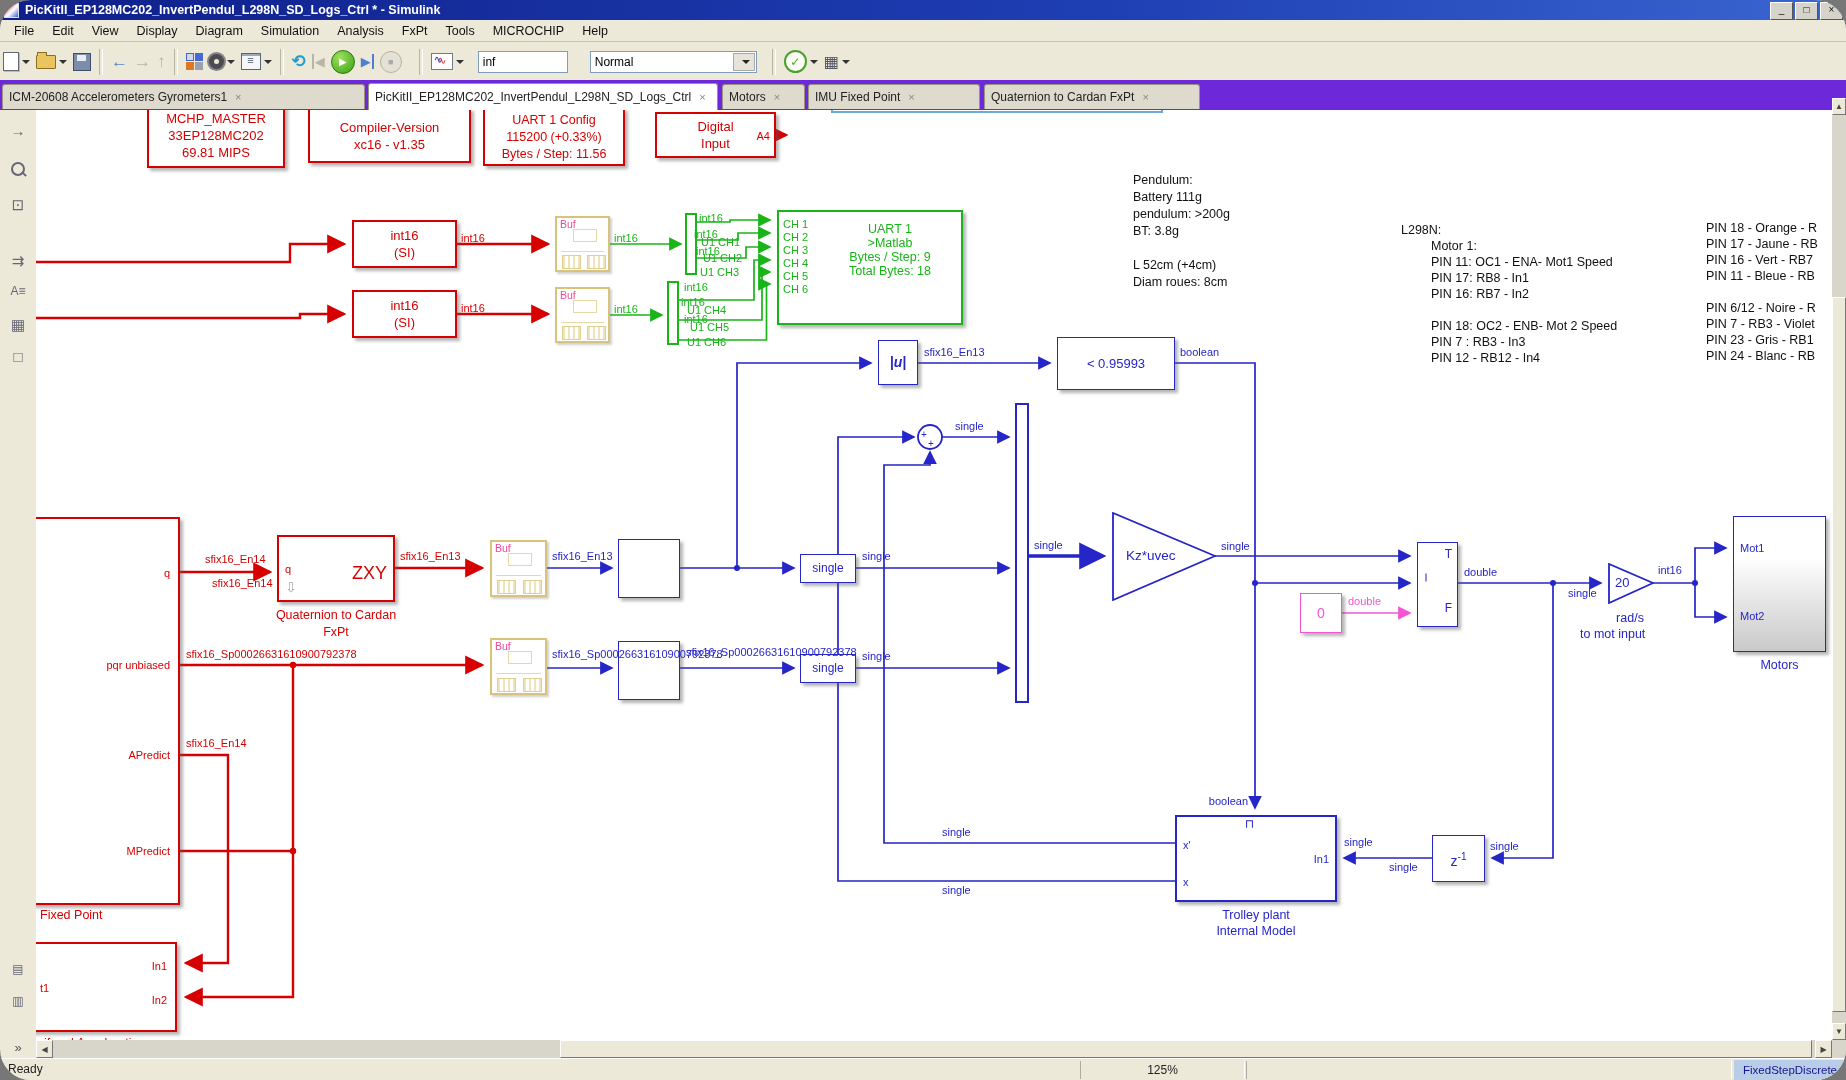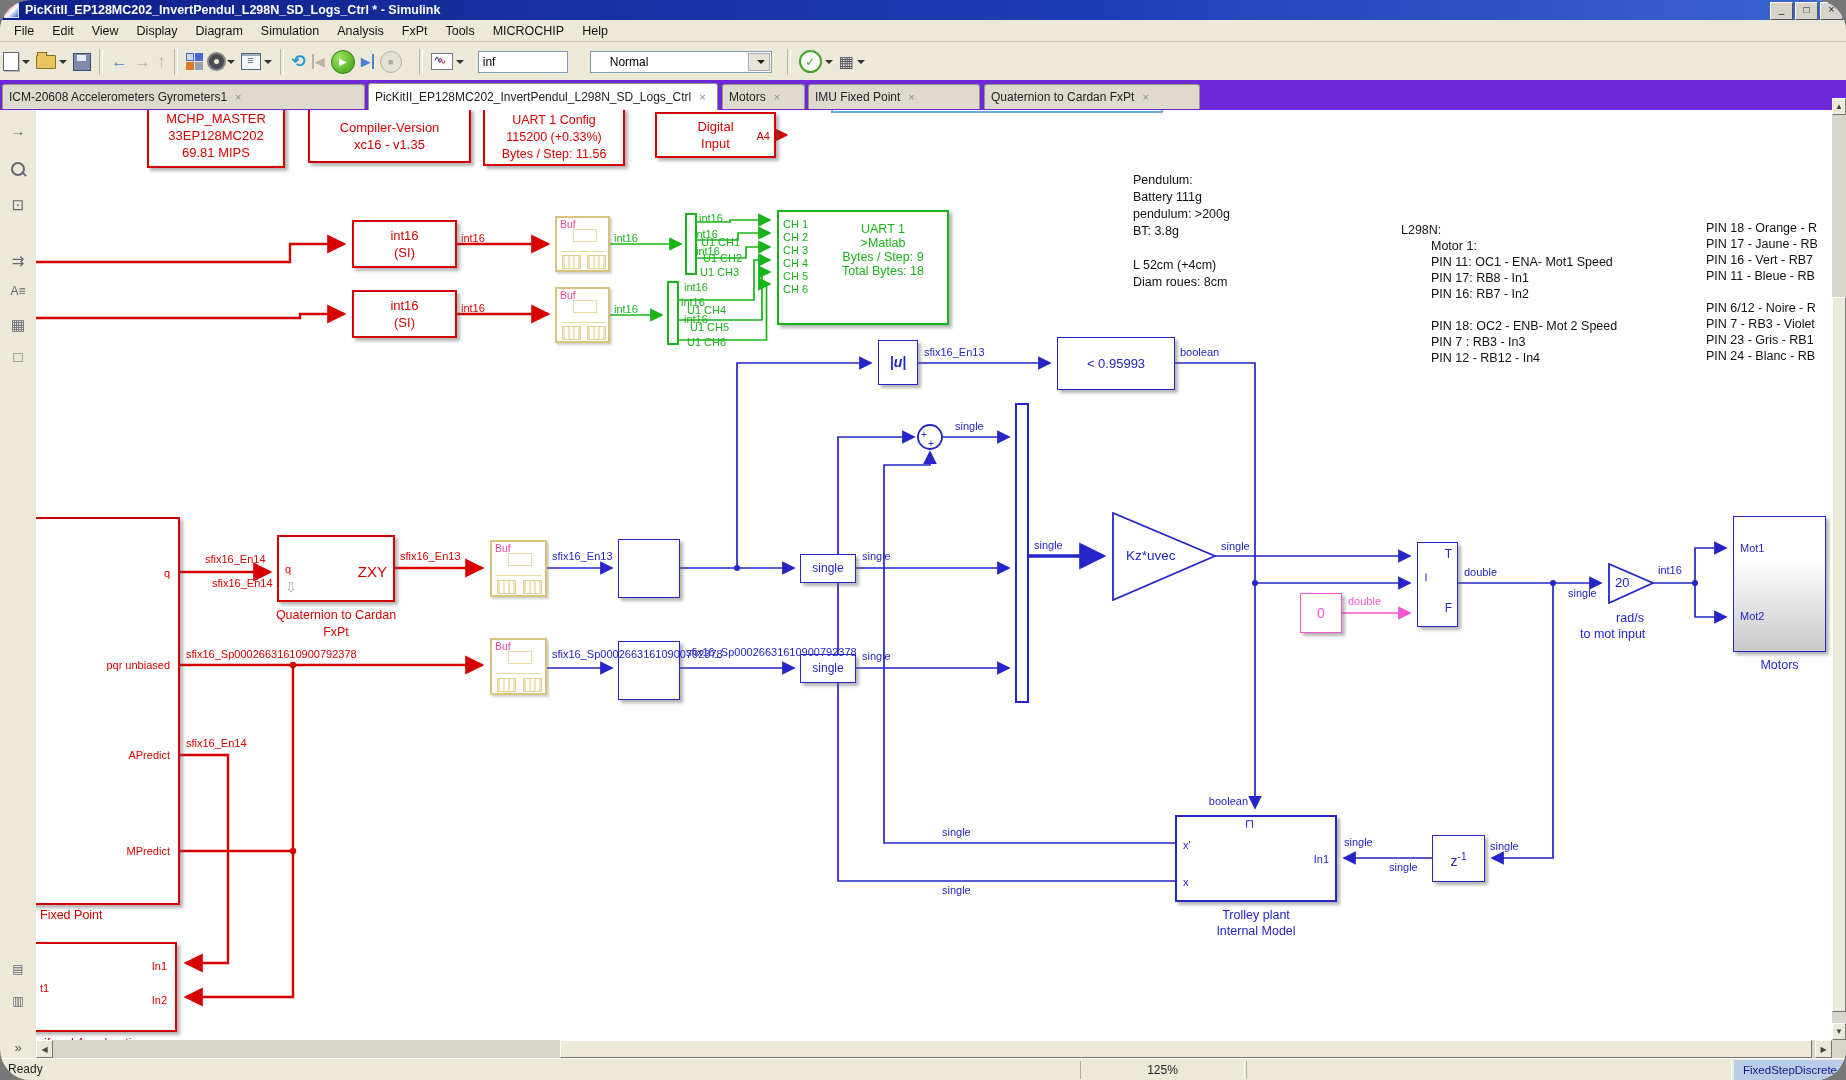--- a/index.html
+++ b/index.html
@@ -35,21 +35,21 @@
   .ic-gear{width:15px;height:15px;border-radius:50%;background:#4c4c50;position:relative;box-shadow:0 0 0 2px #84848a;}
   .ic-gear:before{content:"";position:absolute;left:5px;top:5px;width:5px;height:5px;border-radius:50%;background:#ece9d8;}
   .ic-list{width:18px;height:15px;background:#f4f6fa;border:1px solid #567;box-shadow:inset 0 2px 0 #9ab;}
   .ic-list:before{content:"≡";color:#456;font-size:11px;line-height:13px;display:block;text-align:center;}
   .ic-play{width:22px;height:22px;border-radius:50%;background:radial-gradient(circle at 35% 30%,#9fe060,#37a010);border:1px solid #2a7a0c;color:#fff;font-size:10px;display:flex;align-items:center;justify-content:center;}
   .ic-stop{width:20px;height:20px;border-radius:50%;background:#e4e1d6;border:1px solid #b5b2a4;color:#aaa;font-size:9px;display:flex;align-items:center;justify-content:center;}
   .ic-scope{width:20px;height:15px;background:#fff;border:1px solid #778;position:relative;font-size:11px;color:#d33;line-height:12px;text-align:center;}
   .ic-scope i{position:absolute;left:2px;top:-1px;color:#33a;font-style:normal;}
   .ic-check{width:19px;height:19px;border-radius:50%;border:2px solid #49a02c;color:#49a02c;font-weight:bold;font-size:12px;display:flex;align-items:center;justify-content:center;background:#fdfdf8;}
   .tfield{height:18px;background:#fff;border:1px solid #7f9db9;font-size:12px;padding:1px 4px;width:80px;}
-  .combo{height:20px;background:#fff;border:1px solid #7f9db9;display:flex;align-items:center;font-size:12px;width:165px;position:relative;padding-left:15px;}
+  .combo{height:20px;background:#fff;border:1px solid #7f9db9;display:flex;align-items:center;font-size:12px;width:165px;position:relative;}
   .combo span{padding-left:4px;}
   .combo .cbtn{position:absolute;right:1px;top:1px;bottom:1px;width:16px;background:#e6e3d8;border:1px solid #aaa;display:flex;align-items:center;justify-content:center;}
   .combo .cbtn b{width:0;height:0;border-left:4px solid transparent;border-right:4px solid transparent;border-top:4px solid #222;}
   .dim{color:#b8b4a6;}
   
   #tabbar{position:absolute;left:0;top:80px;width:1846px;height:30px;background:#6d28d9;border-bottom:1px solid #98947f;}
   .tab{position:absolute;top:4px;height:25px;background:#dedacd;border:1px solid #98947f;border-bottom:none;
     border-radius:3px 3px 0 0;display:flex;align-items:center;font-size:12px;color:#222;padding:0 6px;box-sizing:border-box;}
   .tab .tx{margin-left:8px;color:#888;font-size:11px;}
   .tab.active{background:#fff;height:27px;top:3px;z-index:2;}
@@ -395,38 +395,38 @@
     <div class="blk yb" style="left:490px;top:638px;width:57px;height:57px">
       <div class="bufico">
             <span class="bl">Buf</span>
             <span class="tr"></span>
             <span class="hr"></span>
       <span class="comb" style="left:5px;top:38px"></span>
             <span class="comb" style="left:31px;top:38px"></span>
           </div>
     </div>
 
-    <div class="blk gb" style="left:777px;top:210px;width:172px;height:115px;font-size:12.5px">
+    <div class="blk gb" style="left:777px;top:210px;width:186px;height:115px;font-size:12.5px">
       <div class="lab g" style="left:4px;top:6px">CH 1</div>
       <div class="lab g" style="left:4px;top:19px">CH 2</div>
       <div class="lab g" style="left:4px;top:32px">CH 3</div>
       <div class="lab g" style="left:4px;top:45px">CH 4</div>
       <div class="lab g" style="left:4px;top:58px">CH 5</div>
       <div class="lab g" style="left:4px;top:71px">CH 6</div>
       <div style="position:absolute;left:42px;top:10px;right:2px;text-align:center;line-height:14px">
         <div>UART 1</div>
         <div>&gt;Matlab</div>
         <div>Bytes / Step: 9</div>
         <div>Total Bytes: 18</div>
       </div>
     </div>
 
     <div class="blk rb" style="left:277px;top:535px;width:118px;height:67px;font-size:13px">
       <div class="lab r" style="left:6px;top:26px">q</div>
-      <div class="lab r" style="right:6px;top:26px;left:auto;font-size:15px">ZXY</div>
+      <div class="lab r" style="right:6px;top:26px;left:auto;font-size:18px">ZXY</div>
       <div class="lab" style="left:6px;top:42px;color:#aaa;font-size:14px">⇩</div>
     </div>
     <div class="lab r cap" style="left:250px;top:608px;width:172px;text-align:center">Quaternion to Cardan</div>
     <div class="lab r cap" style="left:250px;top:625px;width:172px;text-align:center">FxPt</div>
 
     <div class="blk rb" style="left:-8px;top:517px;width:188px;height:388px">
       <div class="lab r" style="right:8px;top:48px;left:auto">q</div>
       <div class="lab r" style="right:8px;top:140px;left:auto">pqr unbiased</div>
       <div class="lab r" style="right:8px;top:230px;left:auto">APredict</div>
       <div class="lab r" style="right:8px;top:326px;left:auto">MPredict</div>

